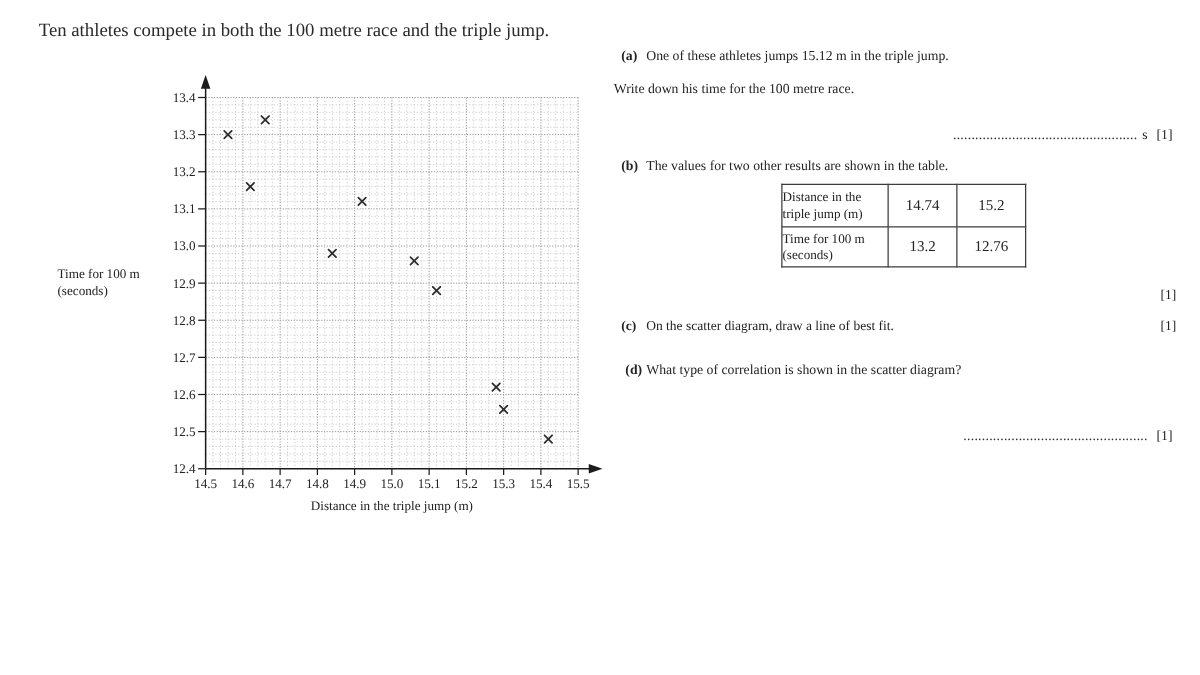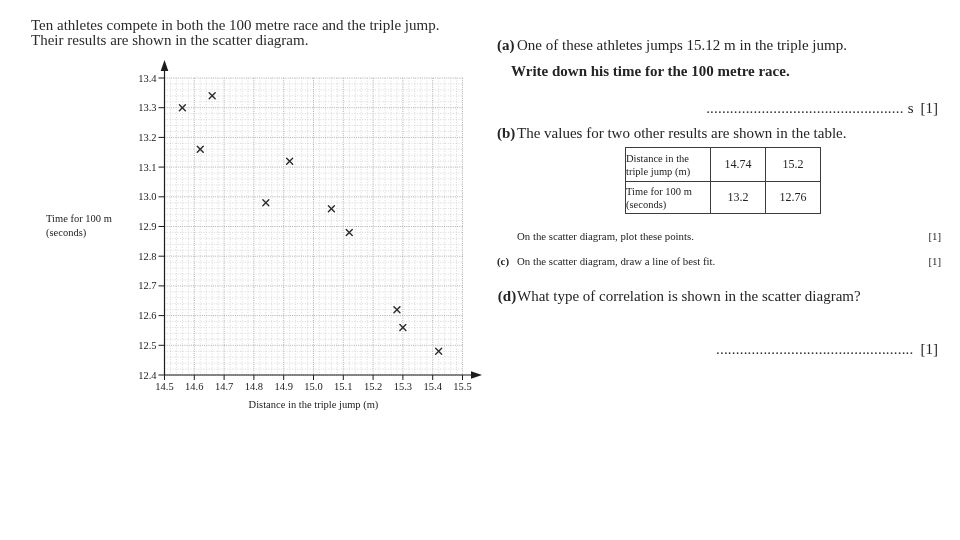--- a/index.html
+++ b/index.html
@@ -4,21 +4,21 @@
 <style>
   html,body{margin:0;padding:0;}
   body{
     width:960px;height:540px;position:relative;overflow:hidden;
     background:#ffffff;color:#2a2a2a;
     font-family:"Liberation Serif","DejaVu Serif",serif;
   }
   .intro{position:absolute;left:31px;top:18px;font-size:15px;line-height:14.5px;}
   .chart{position:absolute;left:0;top:0;}
   svg text{font-family:"Liberation Serif","DejaVu Serif",serif;font-size:10.5px;fill:#222;}
-  .q{position:absolute;font-size:15px;line-height:14px;white-space:nowrap;color:#242424;}
+  .q{position:absolute;font-size:11px;line-height:14px;white-space:nowrap;color:#242424;}
   .qlab{font-weight:bold;display:inline-block;width:20px;}
   .qrow{position:absolute;left:497px;width:444px;font-size:10.8px;line-height:14px;white-space:nowrap;color:#242424;}
   .qrow .txt{margin-left:20px;}
   .qrow .marks{position:absolute;right:0;top:0;}
   .ansline{left:497px;width:441px;text-align:right;}
   .dots{letter-spacing:0.2px;color:#333;}
   .sfx{margin-left:4px;}
   .ansline .marks{margin-left:7px;}
   table.results-table{
     position:absolute;left:625px;top:147px;border-collapse:collapse;
@@ -28,21 +28,20 @@
   td.hdr{width:84px;padding:2px 6px;line-height:13px;vertical-align:middle;}
   td.val{width:54px;text-align:center;vertical-align:middle;font-size:12px;}
   tr.r1 td{height:33px;}
   tr.r2 td{height:31px;}
 </style>
 </head>
 <body>
 
 <div class="intro">
   <div>Ten athletes compete in both the 100 metre race and the triple jump.</div>
-  <div>Their results are shown in the scatter diagram.</div>
 </div>
 
 <svg class="chart" width="500" height="430" viewBox="0 0 500 430" id="chart-svg">
     <g stroke="#c7c7c7" stroke-width="0.7" stroke-dasharray="1,1.6">
       <line x1="170.45999999999987" y1="78" x2="170.45999999999987" y2="375"></line>
       <line x1="164.5" y1="369.0600000000001" x2="462.5" y2="369.0600000000001"></line>
       <line x1="176.41999999999973" y1="78" x2="176.41999999999973" y2="375"></line>
       <line x1="164.5" y1="363.12000000000023" x2="462.5" y2="363.12000000000023"></line>
       <line x1="182.38000000000014" y1="78" x2="182.38000000000014" y2="375"></line>
       <line x1="164.5" y1="357.17999999999984" x2="462.5" y2="357.17999999999984"></line>
@@ -248,21 +247,21 @@
       <g>
         <line x1="435.65999999999997" y1="348.24" x2="441.65999999999997" y2="354.24"></line>
         <line x1="435.65999999999997" y1="354.24" x2="441.65999999999997" y2="348.24"></line>
       </g>
     </g>
   </svg>
 
 <div class="q" style="left:497px;top:38px;">
   <span class="qlab">(a)</span><span>One of these athletes jumps 15.12 m in the triple jump.</span>
 </div>
-<div class="q" style="left:511px;top:64px;font-weight:bold;">Write down his time for the 100 metre race.</div>
+<div class="q" style="left:491px;top:64px;">Write down his time for the 100 metre race.</div>
 <div class="q ansline" style="top:101px;font-family:Liberation Serif, serif;">
   <span class="dots">..................................................</span><span class="sfx">s</span><span class="marks" style="position:static;">[1]</span>
 </div>
 
 <div class="q" style="left:497px;top:126px;">
   <span class="qlab">(b)</span><span>The values for two other results are shown in the table.</span>
 </div>
 
 <table class="results-table">
   <tbody>
@@ -279,21 +278,20 @@
       <div>Time for 100 m</div>
       <div>(seconds)</div>
     </td>
     <td class="val">13.2</td>
     <td class="val">12.76</td>
   </tr>
 </tbody>
   </table>
 
 <div class="qrow" style="top:229px;">
-  <span class="txt">On the scatter diagram, plot these points.</span>
   <span class="marks">[1]</span>
 </div>
 
 <div class="qrow" style="top:254px;">
   <span class="qlab">(c)</span><span>On the scatter diagram, draw a line of best fit.</span>
   <span class="marks">[1]</span>
 </div>
 
 <div class="q" style="left:497px;top:289px;text-align:center;">
   <span class="qlab">(d)</span><span>What type of correlation is shown in the scatter diagram?</span>

